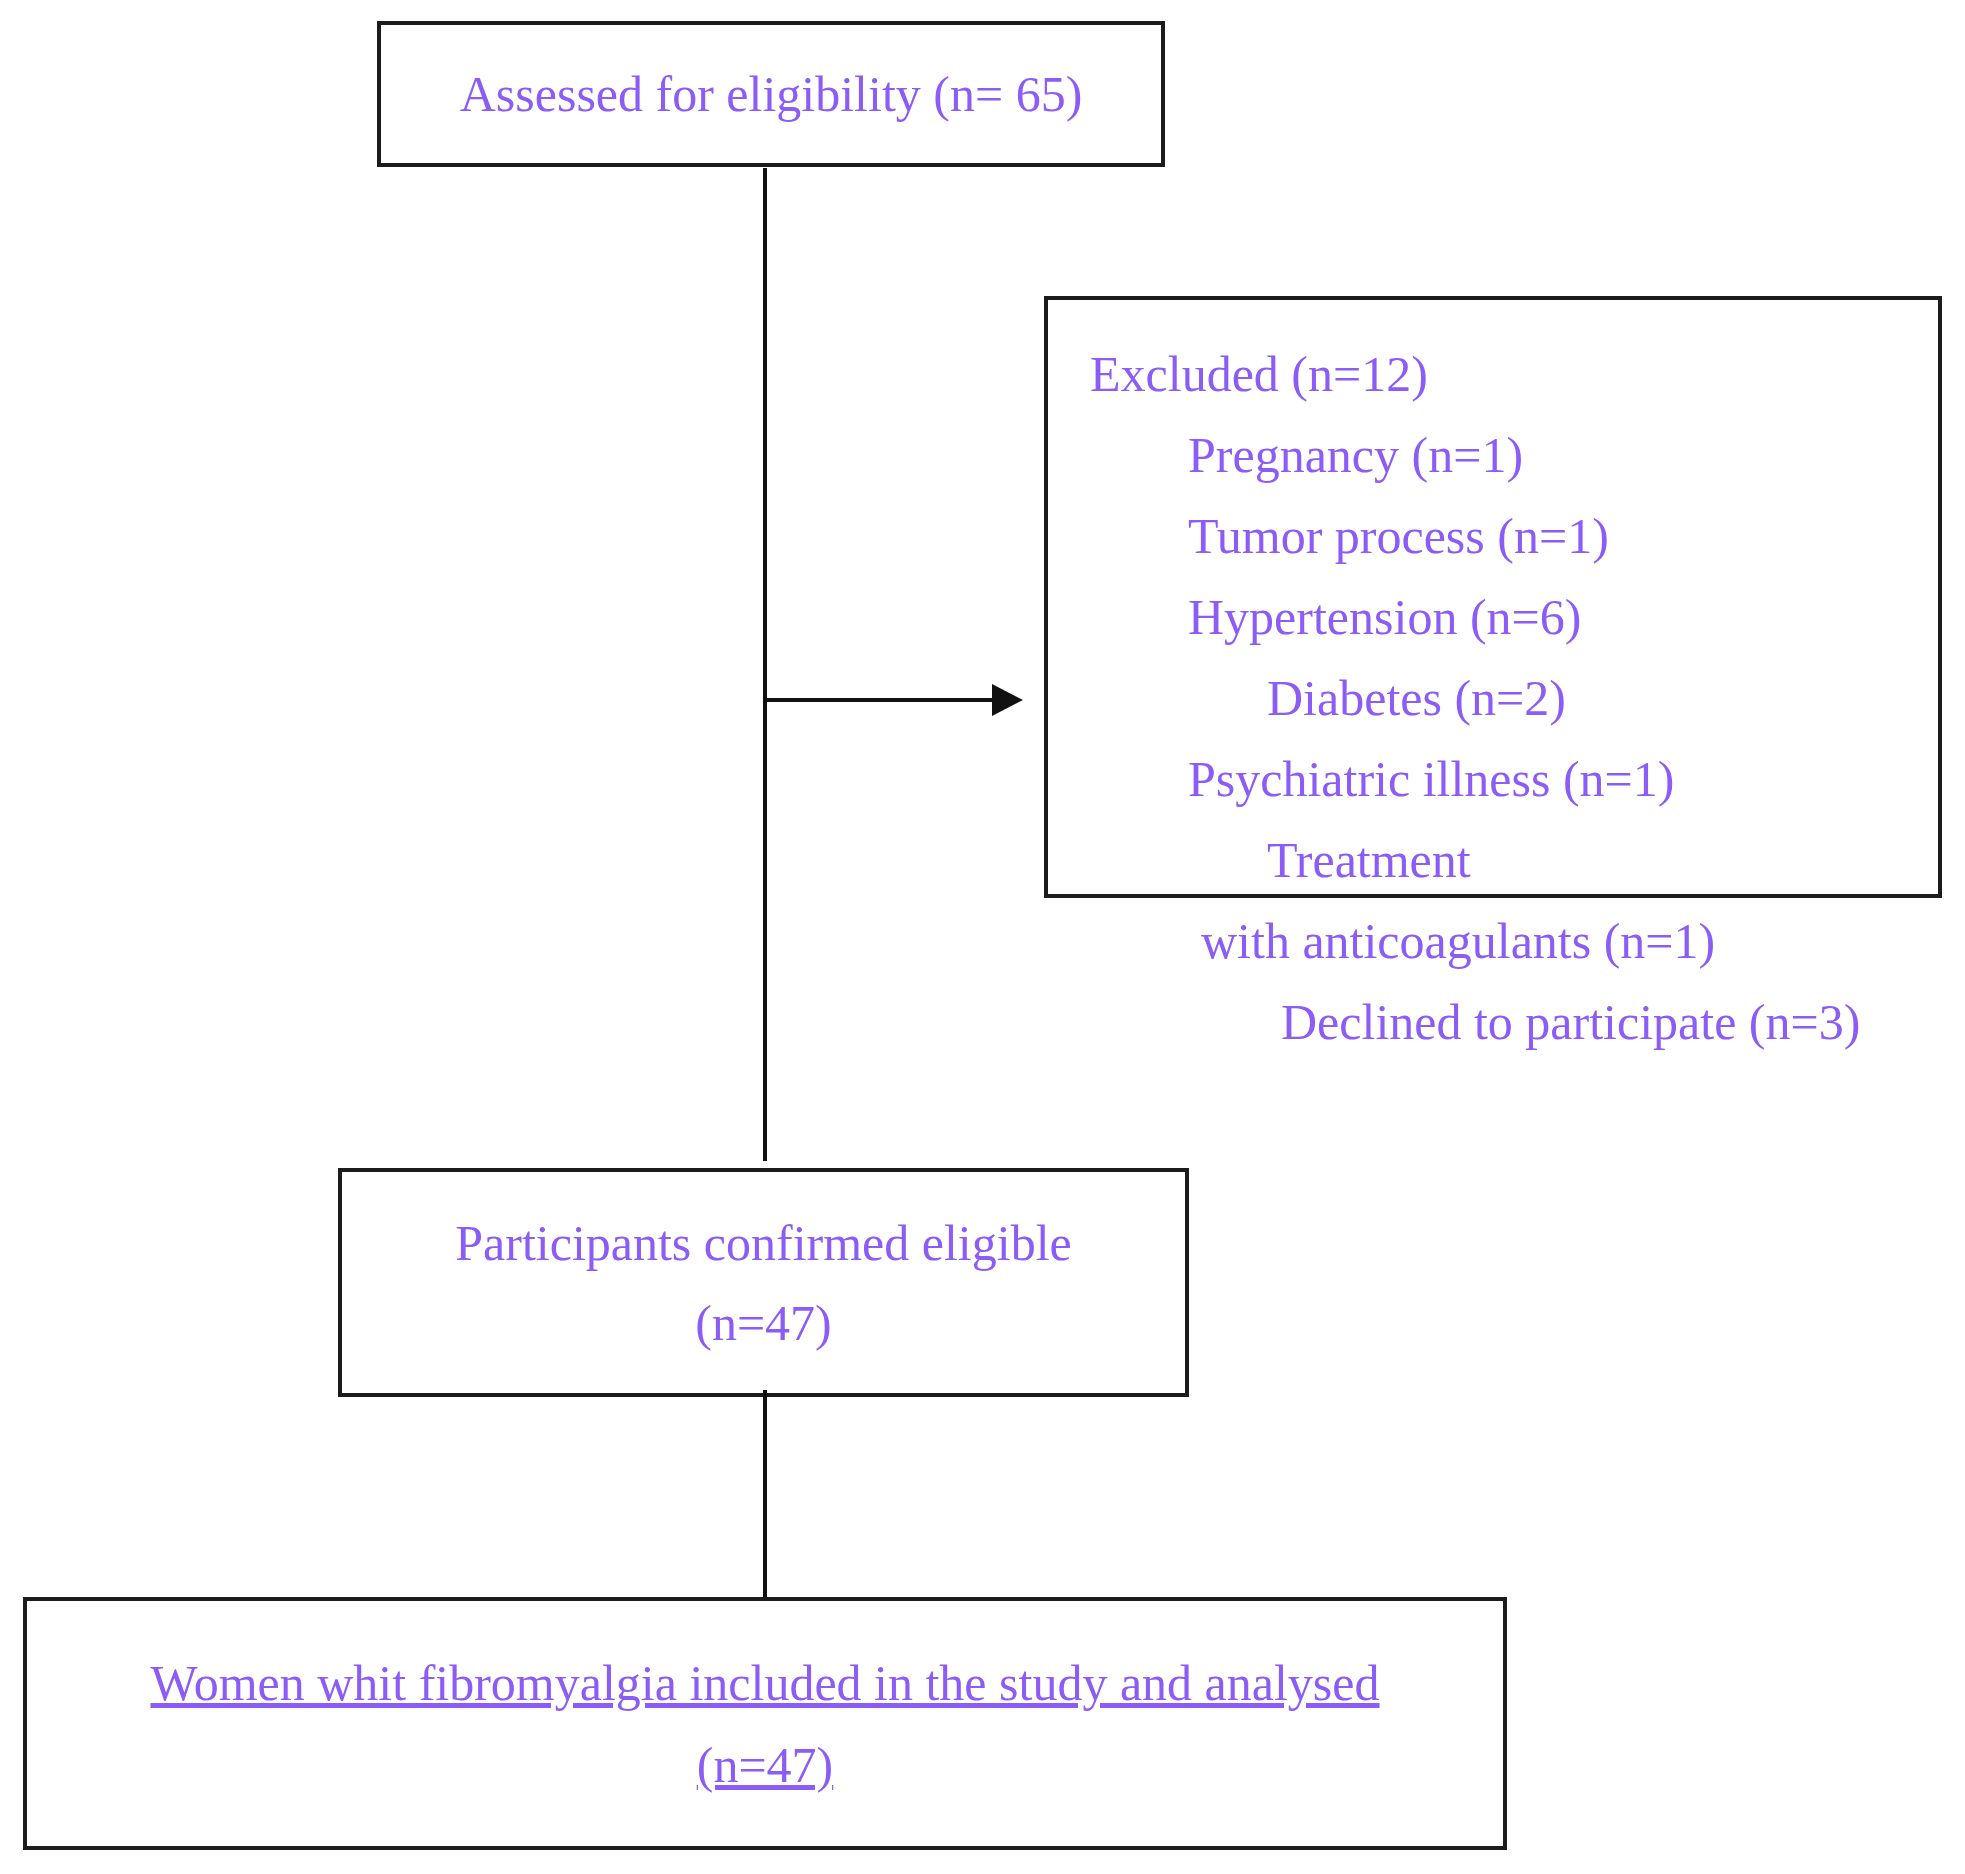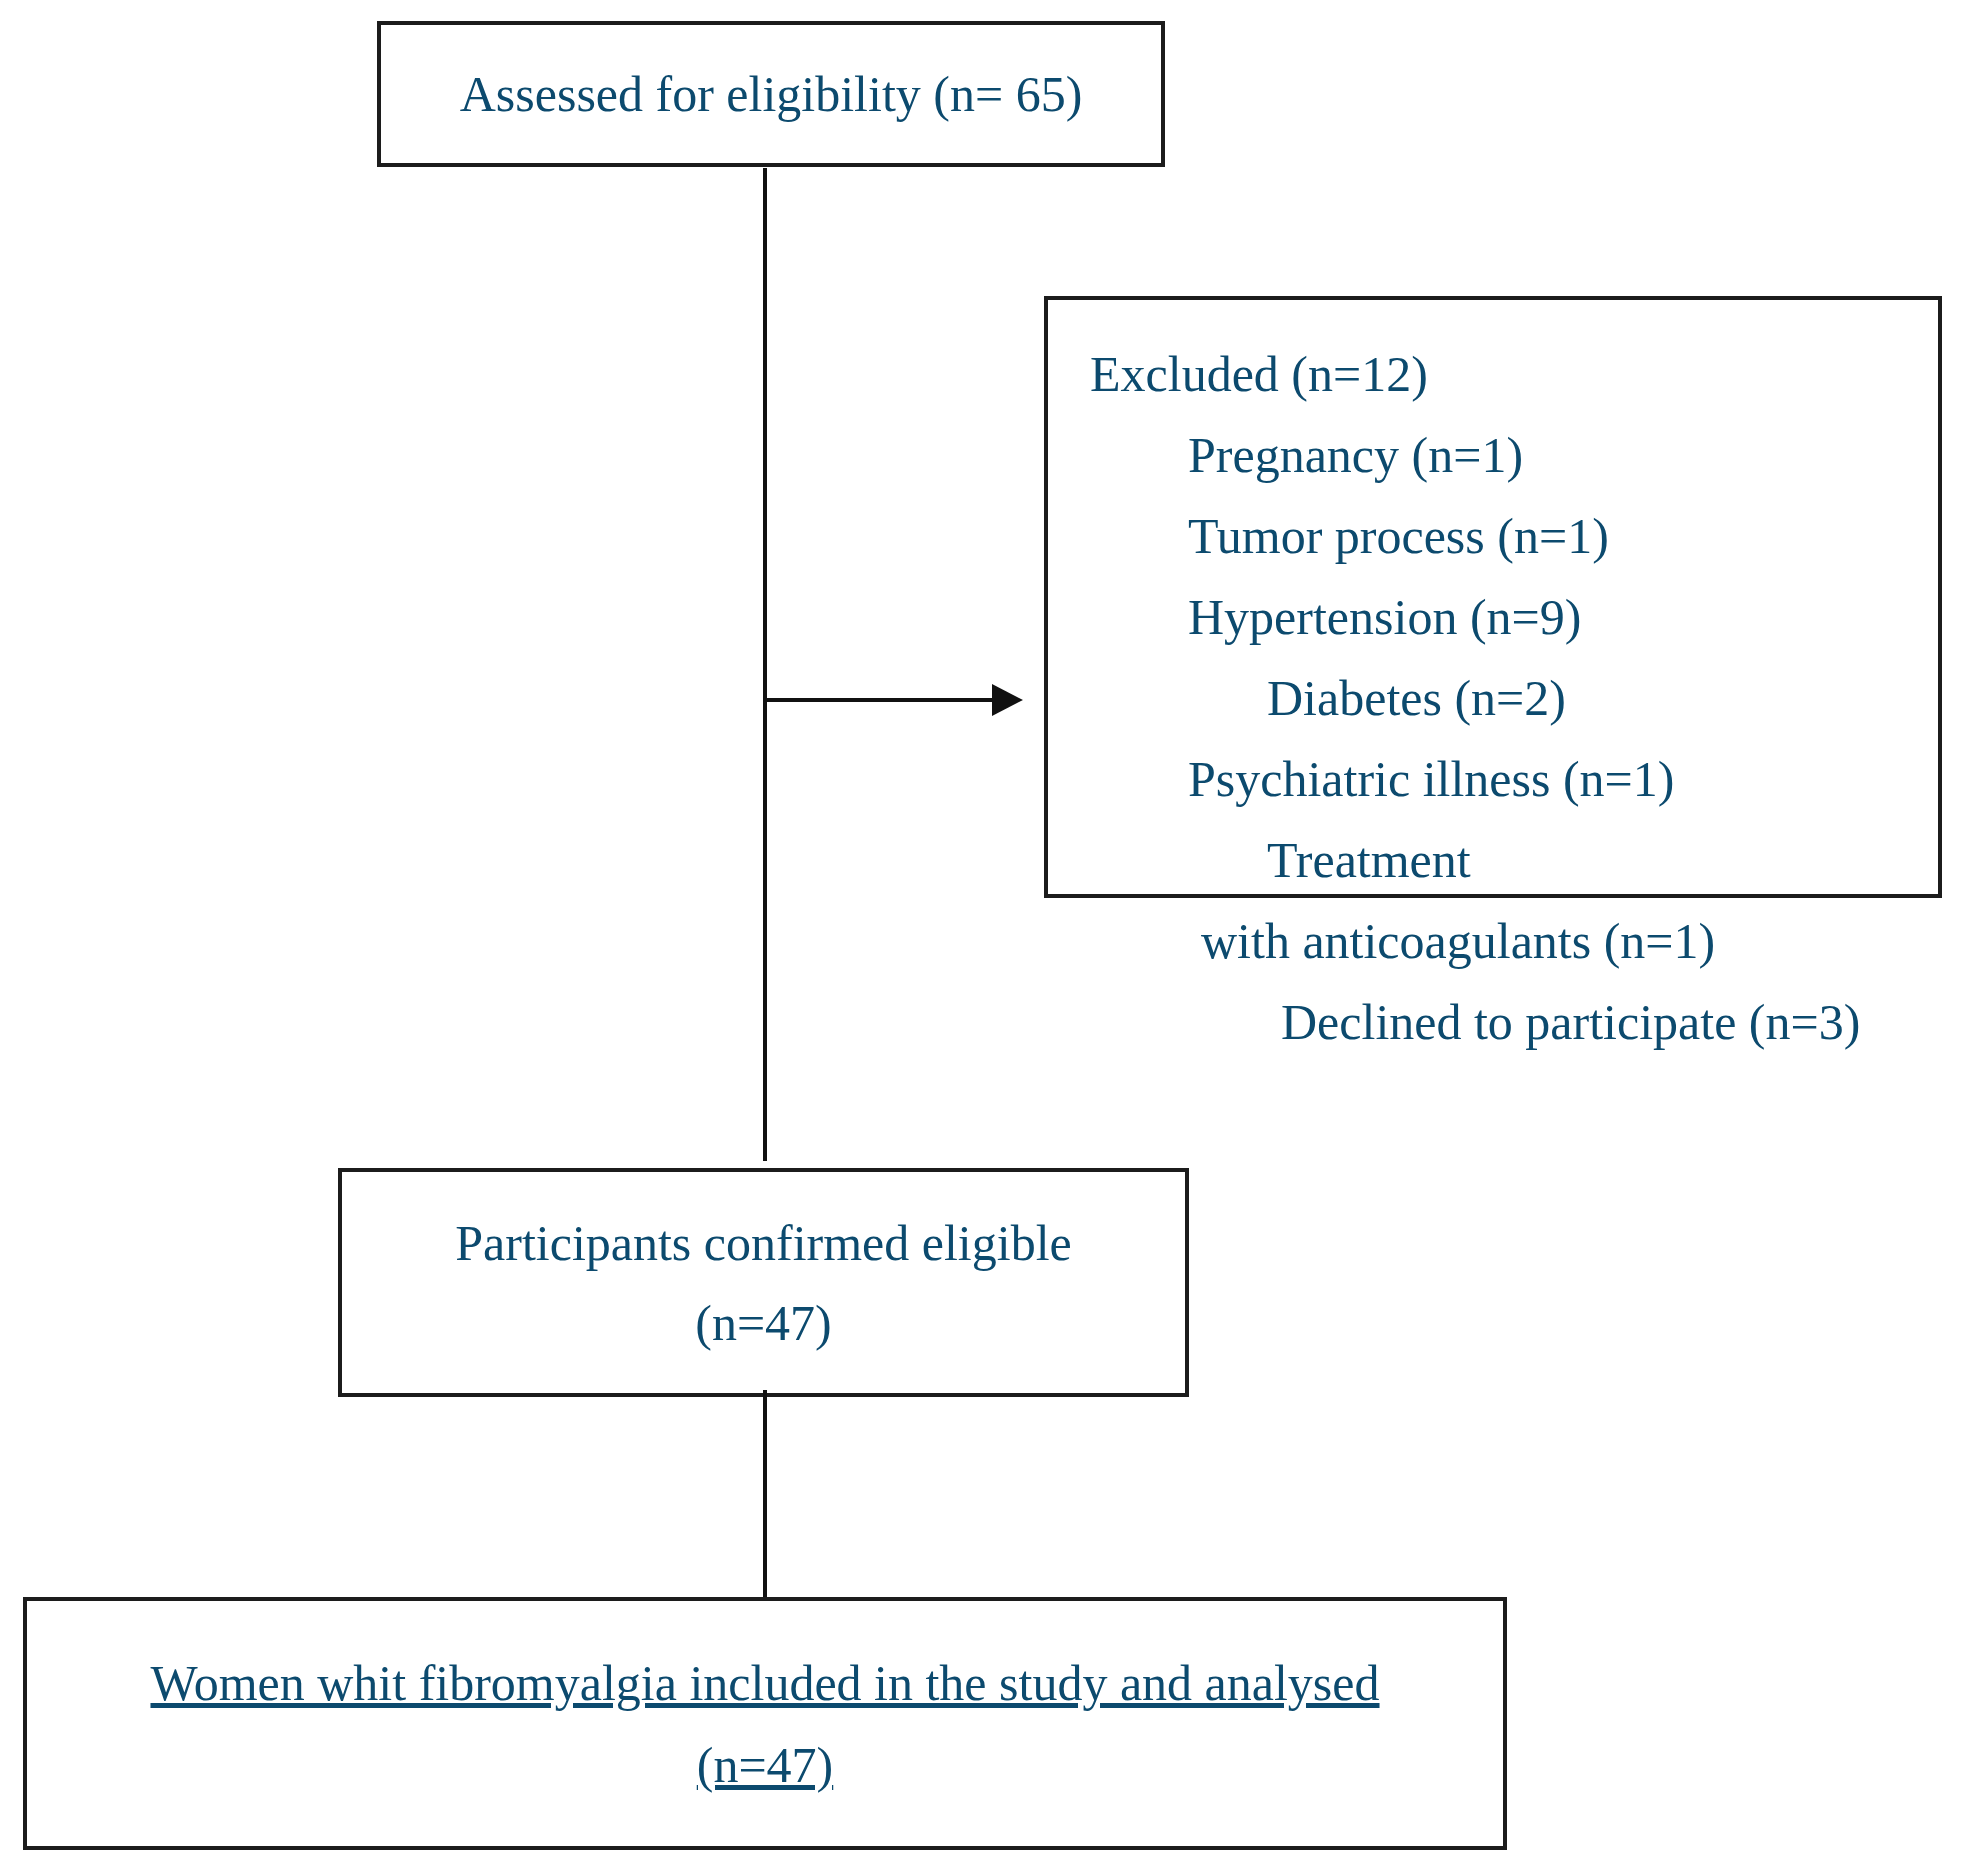--- a/index.html
+++ b/index.html
@@ -6,21 +6,21 @@
     margin: 0;
     padding: 0;
     background: #ffffff;
   }
   .canvas {
     position: relative;
     width: 1965px;
     height: 1875px;
     background: #ffffff;
     font-family: "Liberation Serif", "DejaVu Serif", serif;
-    color: #0c4a6e;
+    color: #8b5cf6;
     font-size: 50px;
   }
   .box {
     position: absolute;
     box-sizing: border-box;
     border: 4px solid #1c1c1c;
     background: #ffffff;
   }
   .box-assessed {
     left: 377px; top: 21px;
@@ -89,21 +89,21 @@
 
   <div class="vline vline-1"></div>
 
   <div class="hline arrow-line"></div>
   <div class="arrowhead"></div>
 
   <div class="box box-excluded">
     <div class="ex-line ind-a">Excluded (n=12)</div>
     <div class="ex-line ind-b">Pregnancy (n=1)</div>
     <div class="ex-line ind-b">Tumor process (n=1)</div>
-    <div class="ex-line ind-b">Hypertension (n=9)</div>
+    <div class="ex-line ind-b">Hypertension (n=6)</div>
     <div class="ex-line ind-d">Diabetes (n=2)</div>
     <div class="ex-line ind-b">Psychiatric illness (n=1)</div>
     <div class="ex-line ind-d">Treatment</div>
     <div class="ex-line ind-c">with anticoagulants (n=1)</div>
     <div class="ex-line ind-e">Declined to participate (n=3)</div>
   </div>
 
   <div class="box box-eligible">
     <div class="bline">Participants confirmed eligible</div>
     <div class="bline">(n=47)</div>

